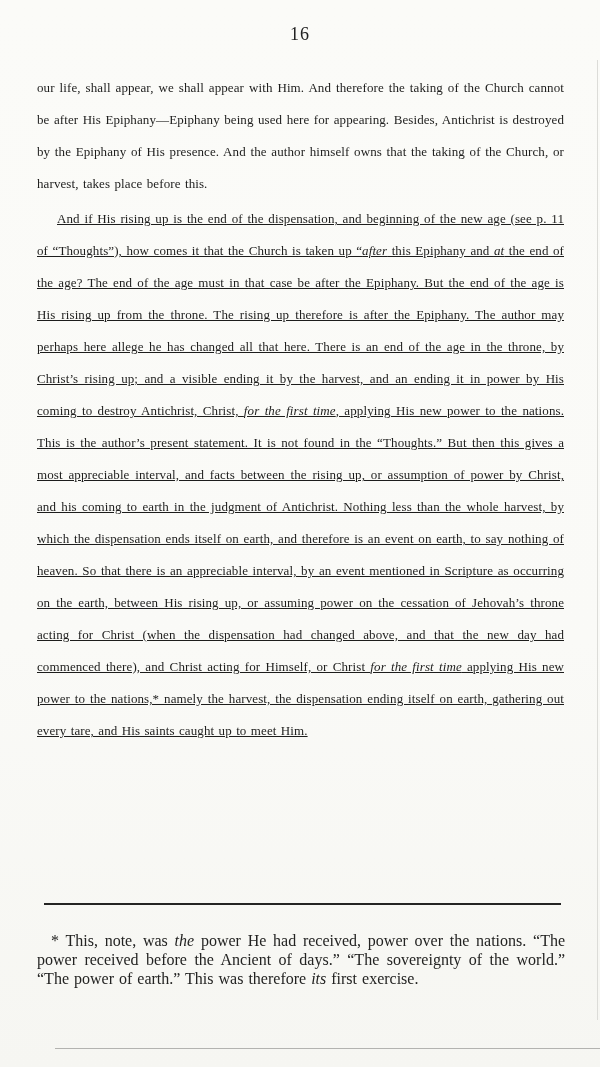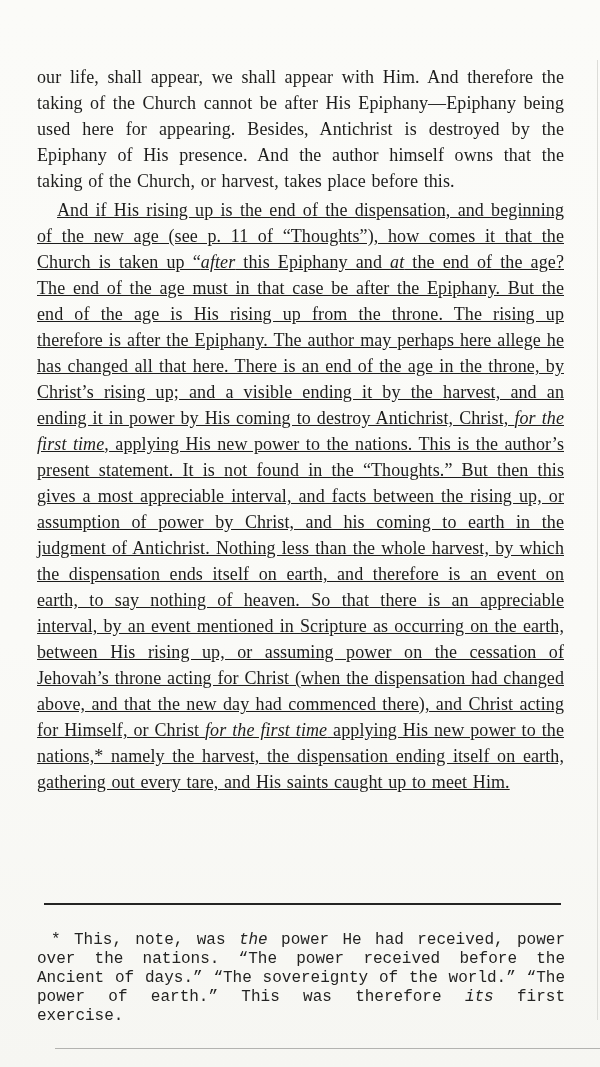--- a/index.html
+++ b/index.html
@@ -28,25 +28,25 @@
     width: 100%;
     text-align: center;
   }
   .page-number {
     font-size: 18px;
     letter-spacing: 1px;
     color: #222;
   }
   .text-block {
     position: absolute;
-    top: 64px;
+    top: 72px;
     left: 37px;
     width: 527px;
-    font-size: 18px;
-    line-height: 26px;
+    font-size: 13px;
+    line-height: 32px;
     text-align: justify;
     letter-spacing: 0.1px;
     word-spacing: 1px;
   }
   .text-block p {
     margin: 0;
   }
   .text-block p.indent {
     text-indent: 20px;
     margin-top: 3px;
@@ -72,21 +72,20 @@
     line-height: 19px;
     text-align: justify;
     word-spacing: 1px;
     color: #232322;
   }
   .footnote p {
     margin: 0;
   }
   .footnote p.indent {
     text-indent: 14px;
-    font-family: Liberation Mono, monospace;
   }
   .scan-bottom-line {
     position: absolute;
     top: 1048px;
     left: 55px;
     width: 545px;
     height: 0;
     border-top: 1px solid #b3b3b0;
   }
   .scan-right-line {
@@ -96,20 +95,23 @@
     height: 960px;
     width: 0;
     border-left: 1px solid #dcdcd8;
   }
 </style>
 </head>
 <body>
 
 <div class="page">
 
+  <header class="page-header">
+    <span class="page-number">16</span>
+  </header>
 
   <main class="text-block" id="body-paragraphs">
       <p><span>our life, shall appear, we shall appear with Him.  And therefore the taking of the Church cannot be after His Epiphany—Epiphany being used here for appearing. Besides, Antichrist is destroyed by the Epiphany of His presence.  And the author himself owns that the taking of the Church, or harvest, takes place before this.</span></p>
       <p class="indent"><span>And if His rising up is the end of the dispensation, and beginning of the new age (see p. 11 of “Thoughts”), how comes it that the Church is taken up “</span><em>after</em><span> this Epiphany and </span><em>at</em><span> the end of the age?  The end of the age must in that case be after the Epiphany.  But the end of the age is His rising up from the throne.  The rising up therefore is after the Epiphany.  The author may perhaps here allege he has changed all that here. There is an end of the age in the throne, by Christ’s rising up; and a visible ending it by the harvest, and an ending it in power by His coming to destroy Antichrist, Christ, </span><em>for the first time</em><span>, applying His new power to the nations.  This is the author’s present statement.  It is not found in the “Thoughts.”  But then this gives a most appreciable interval, and facts between the rising up, or assumption of power by Christ, and his coming to earth in the judgment of Antichrist.  Nothing less than the whole harvest, by which the dispensation ends itself on earth, and therefore is an event on earth, to say nothing of heaven.  So that there is an appreciable interval, by an event mentioned in Scripture as occurring on the earth, between His rising up, or assuming power on the cessation of Jehovah’s throne acting for Christ (when the dispensation had changed above, and that the new day had commenced there), and Christ acting for Himself, or Christ </span><em>for the first time</em><span> applying His new power to the nations,* namely the harvest, the dispensation ending itself on earth, gathering out every tare, and His saints caught up to meet Him.</span></p>
     </main>
 
   <div class="footnote-sep"></div>
 
   <section class="footnote" id="footnote-paragraphs">
       <p class="indent"><span>* This, note, was </span><em>the</em><span> power He had received, power over the nations.  “The power received before the Ancient of days.”  “The sovereignty of the world.”  “The power of earth.”  This was therefore </span><em>its</em><span> first exercise.</span></p>

